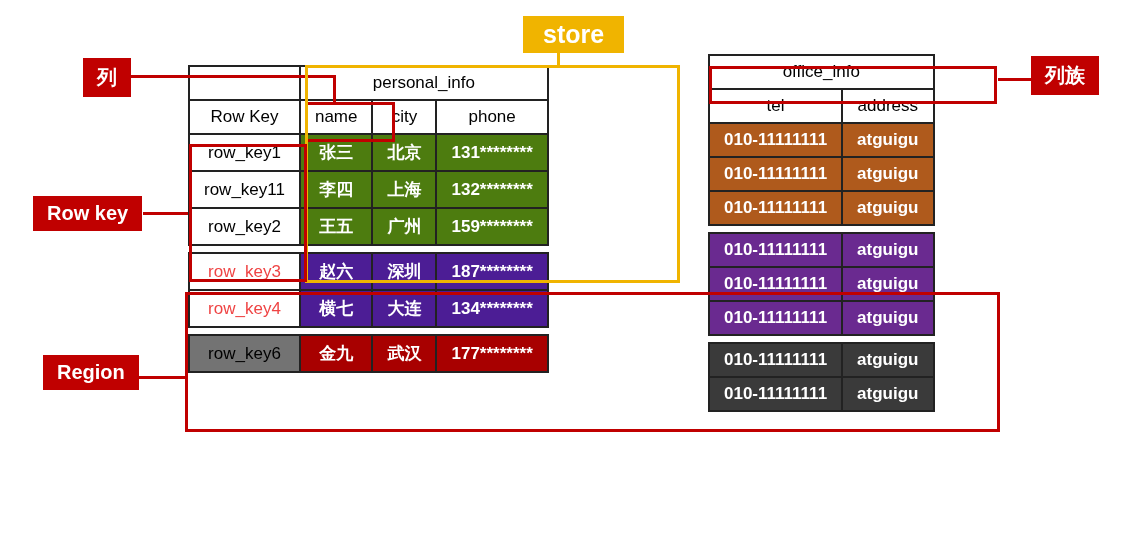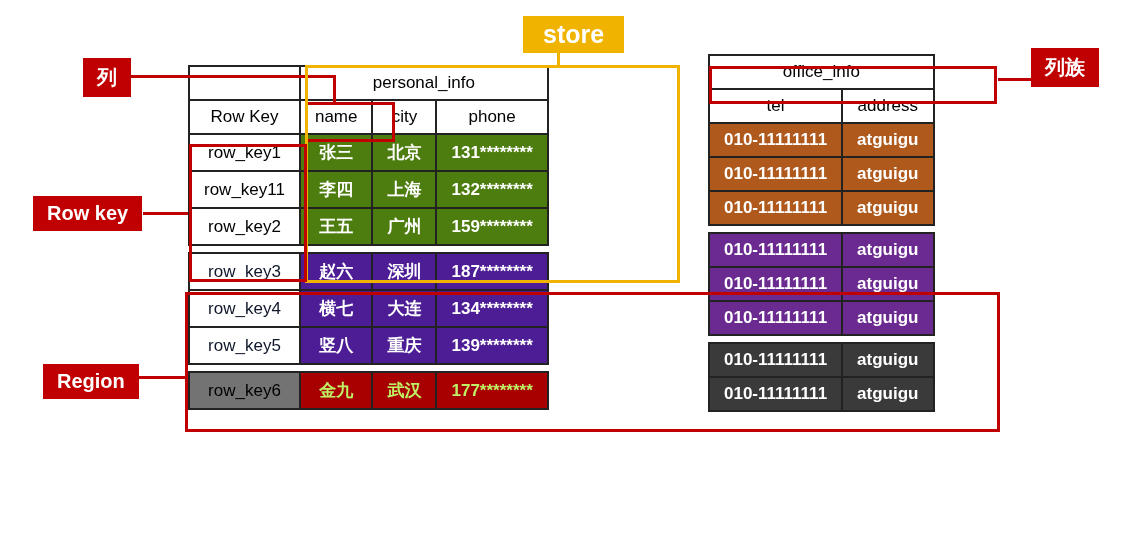--- a/index.html
+++ b/index.html
@@ -40,22 +40,22 @@
     text-align: center;
     white-space: nowrap;
     height: 32px;
   }
   .tbl th { background:#fff; font-weight: normal; }
   .hdr { font-weight: normal; }
   .rk { background:#fff; }
   .green td { background:#4d7c0f; color:#fff; font-weight:bold; }
   .green td.rk { background:#fff; color:#000; font-weight:normal; }
   .blue td { background:#4c1d95; color:#fff; font-weight:bold; }
-  .blue td.rk { background:#fff; color:#0f172a; font-weight:normal; }
-  .dred td { background:#a80000; color:#bef264; font-weight:bold; }
+  .blue td.rk { background:#fff; color:#ef4444; font-weight:normal; }
+  .dred td { background:#a80000; color:#ffffff; font-weight:bold; }
   .dred td.rk { background:#737373; color:#000; font-weight:normal; }
   .orange td { background:#af5a1c; color:#fff; font-weight:bold; }
   .purple td { background:#6a2a90; color:#fff; font-weight:bold; }
   .gray td { background:#3a3a3a; color:#fff; font-weight:bold; }
   .spacer td { border-left:none; border-right:none; padding:0; height:8px; }
   .box-red { position:absolute; border:3px solid #c00000; }
   .box-yellow { position:absolute; border:3px solid #f0b400; }
 </style>
 </head>
 <body>
@@ -63,27 +63,27 @@
 <div class="diagram" style="height:560px;">
 
   <div class="label-yellow" style="left:500px; top:-4px;">store</div>
 
   <div class="box-yellow" style="left:535px; top:28px; width:0; height:20px; border-top:none;border-left:none;border-right:none; border-bottom:3px solid #f0b400; height:0; "></div>
   <div style="position:absolute; left:534px; top:26px; width:3px; height:22px; background:#f0b400;"></div>
 
   <div class="label" style="left:60px; top:38px;">列</div>
   <div style="position:absolute; left:104px; top:55px; width:60px; height:3px; background:#c00000;"></div>
 
-  <div class="label" style="left:1008px; top:28px;">列族</div>
+  <div class="label" style="left:1008px; top:36px;">列族</div>
   <div style="position:absolute; left:975px; top:58px; width:35px; height:3px; background:#c00000;"></div>
 
   <div class="label" style="left:10px; top:176px;">Row key</div>
   <div style="position:absolute; left:120px; top:192px; width:45px; height:3px; background:#c00000;"></div>
 
-  <div class="label" style="left:20px; top:344px;">Region</div>
+  <div class="label" style="left:20px; top:335px;">Region</div>
   <div style="position:absolute; left:112px; top:356px; width:50px; height:3px; background:#c00000;"></div>
 
   <table class="tbl" style="left:165px; top:45px;">
     <tbody>
         <tr>
       <th class="hdr"></th>
       <th class="hdr" colspan="3">personal_info</th>
     </tr>
     <tr>
       <th>Row Key</th>
@@ -119,26 +119,20 @@
           <td>赵六</td>
           <td>深圳</td>
           <td>187********</td>
         </tr>
     <tr class="blue">
           <td class="rk">row_key4</td>
           <td>横七</td>
           <td>大连</td>
           <td>134********</td>
         </tr>
-    <tr class="blue">
-          <td class="rk">row_key5</td>
-          <td>竖八</td>
-          <td>重庆</td>
-          <td>139********</td>
-        </tr>
     <tr class="spacer">
           <td colspan="4" style="border:none;"></td>
         </tr>
 
     <tr class="dred">
           <td class="rk">row_key6</td>
           <td>金九</td>
           <td>武汉</td>
           <td>177********</td>
         </tr>

